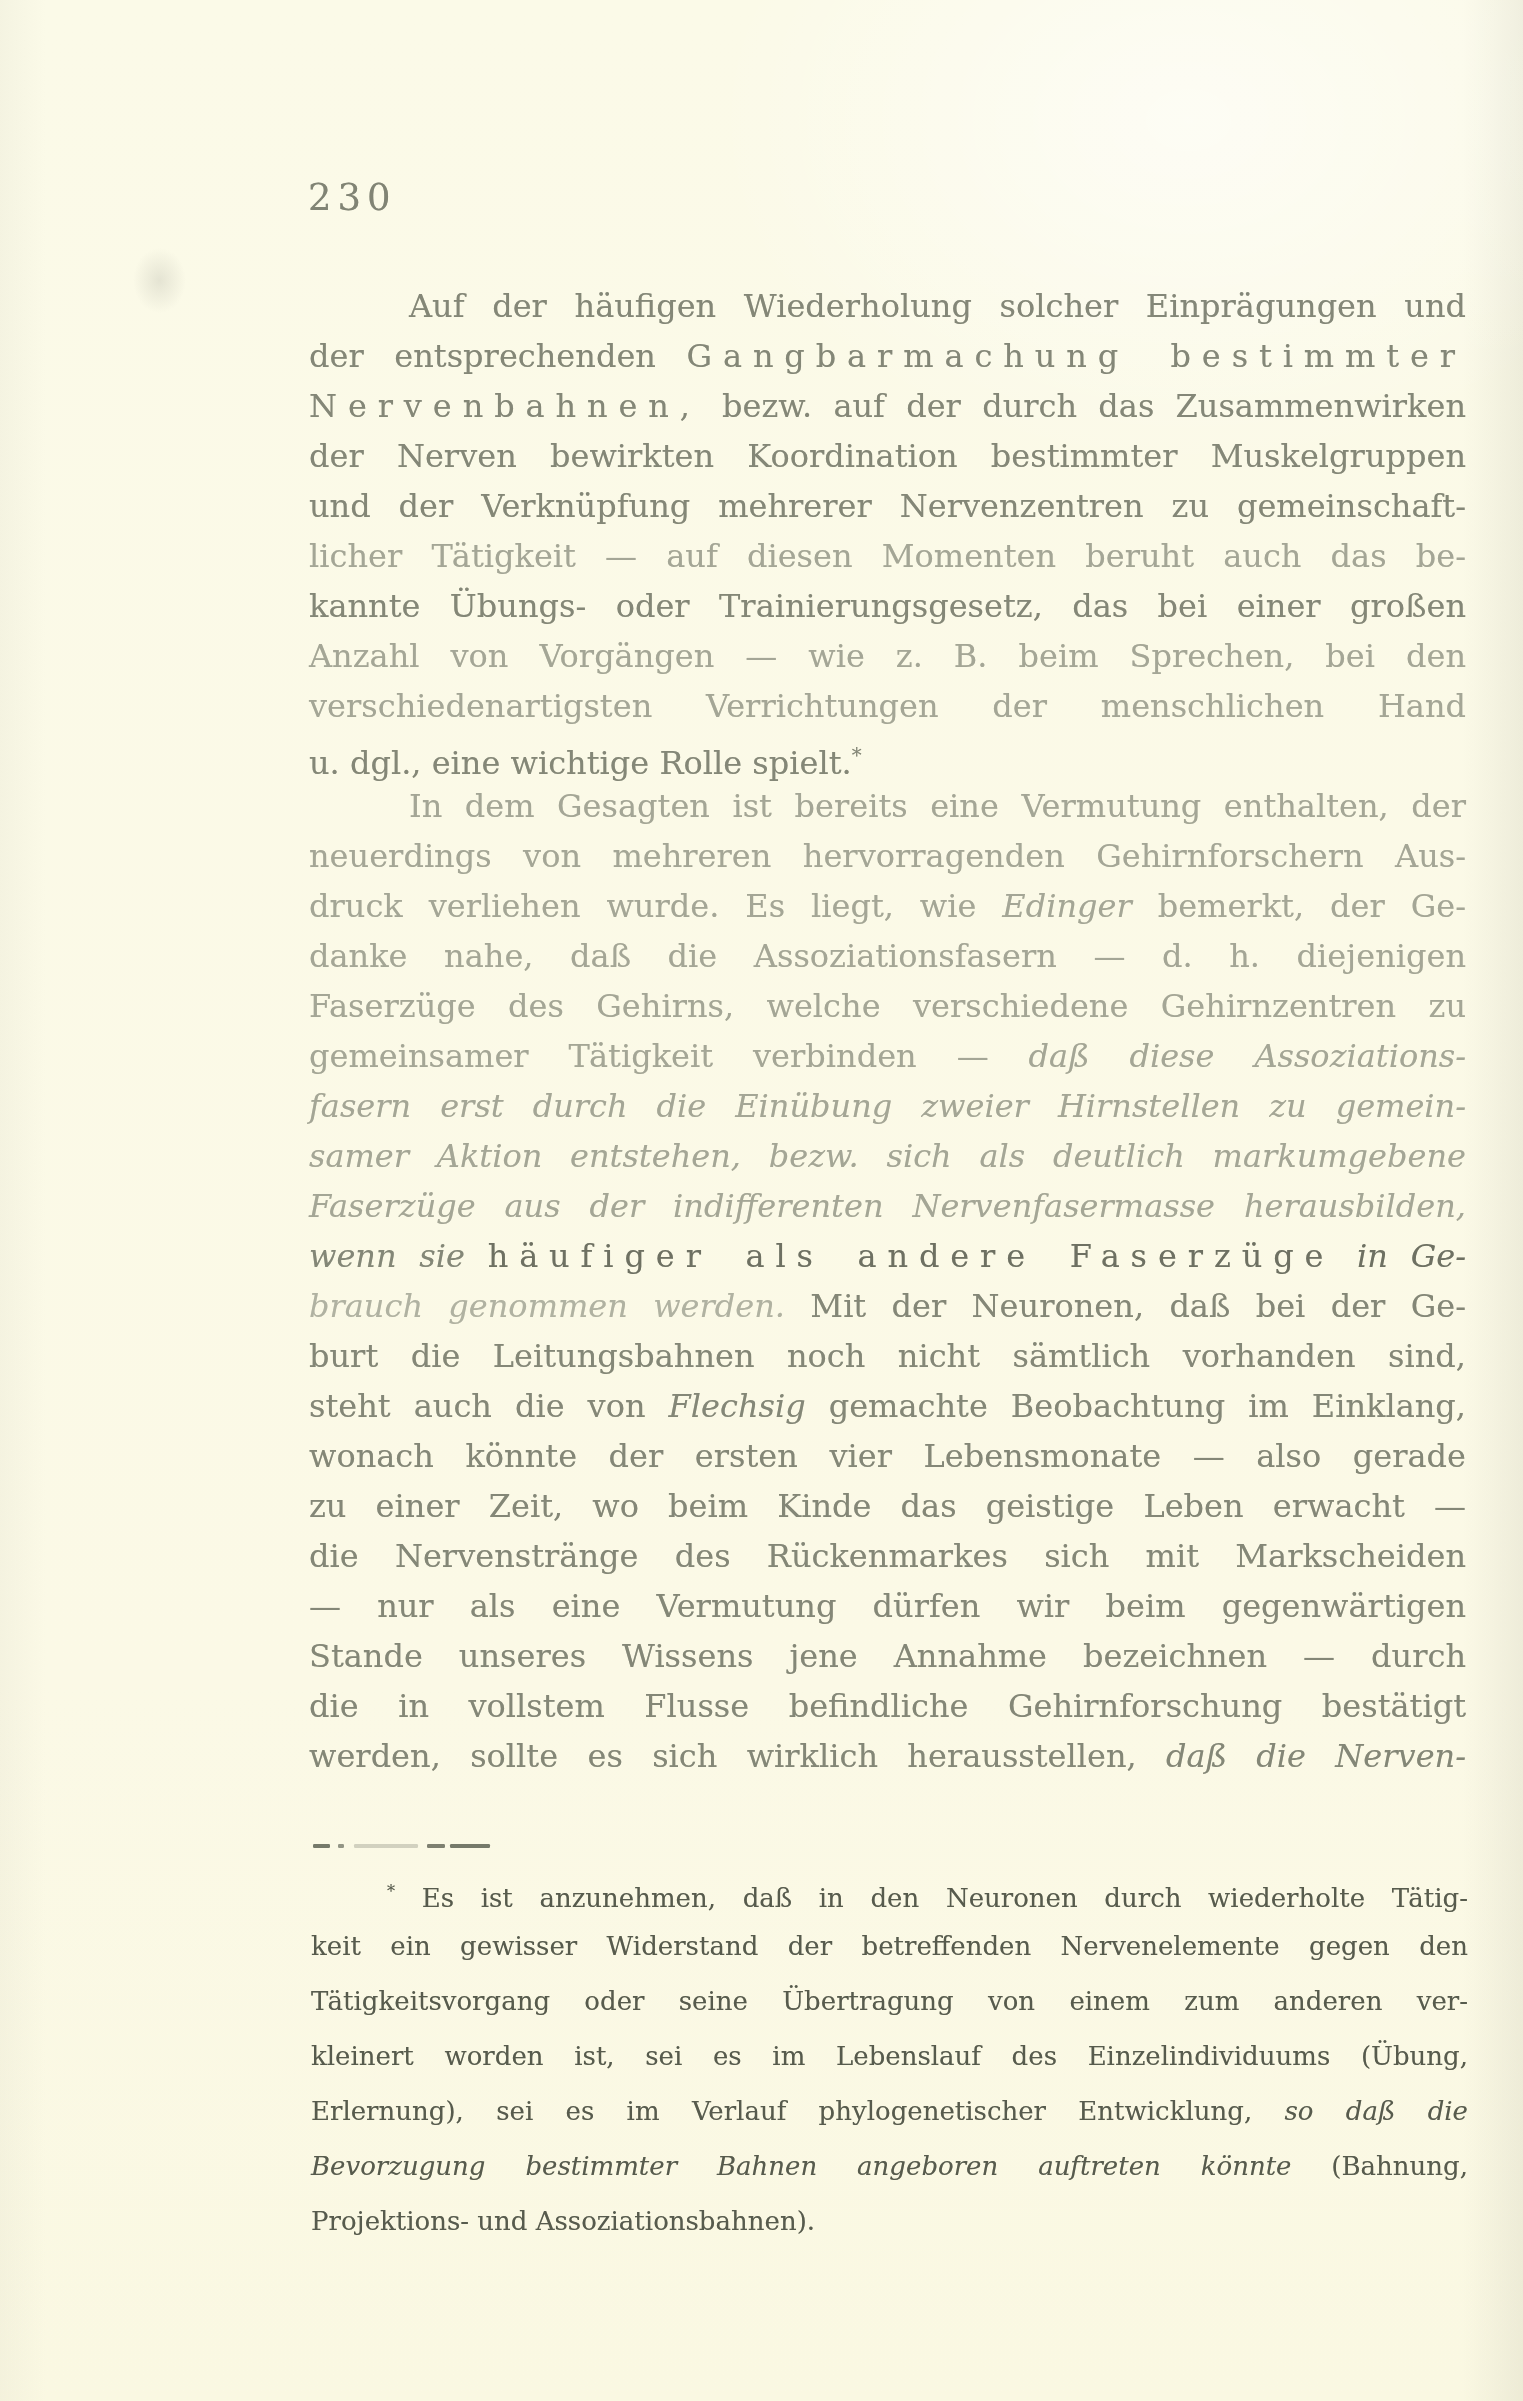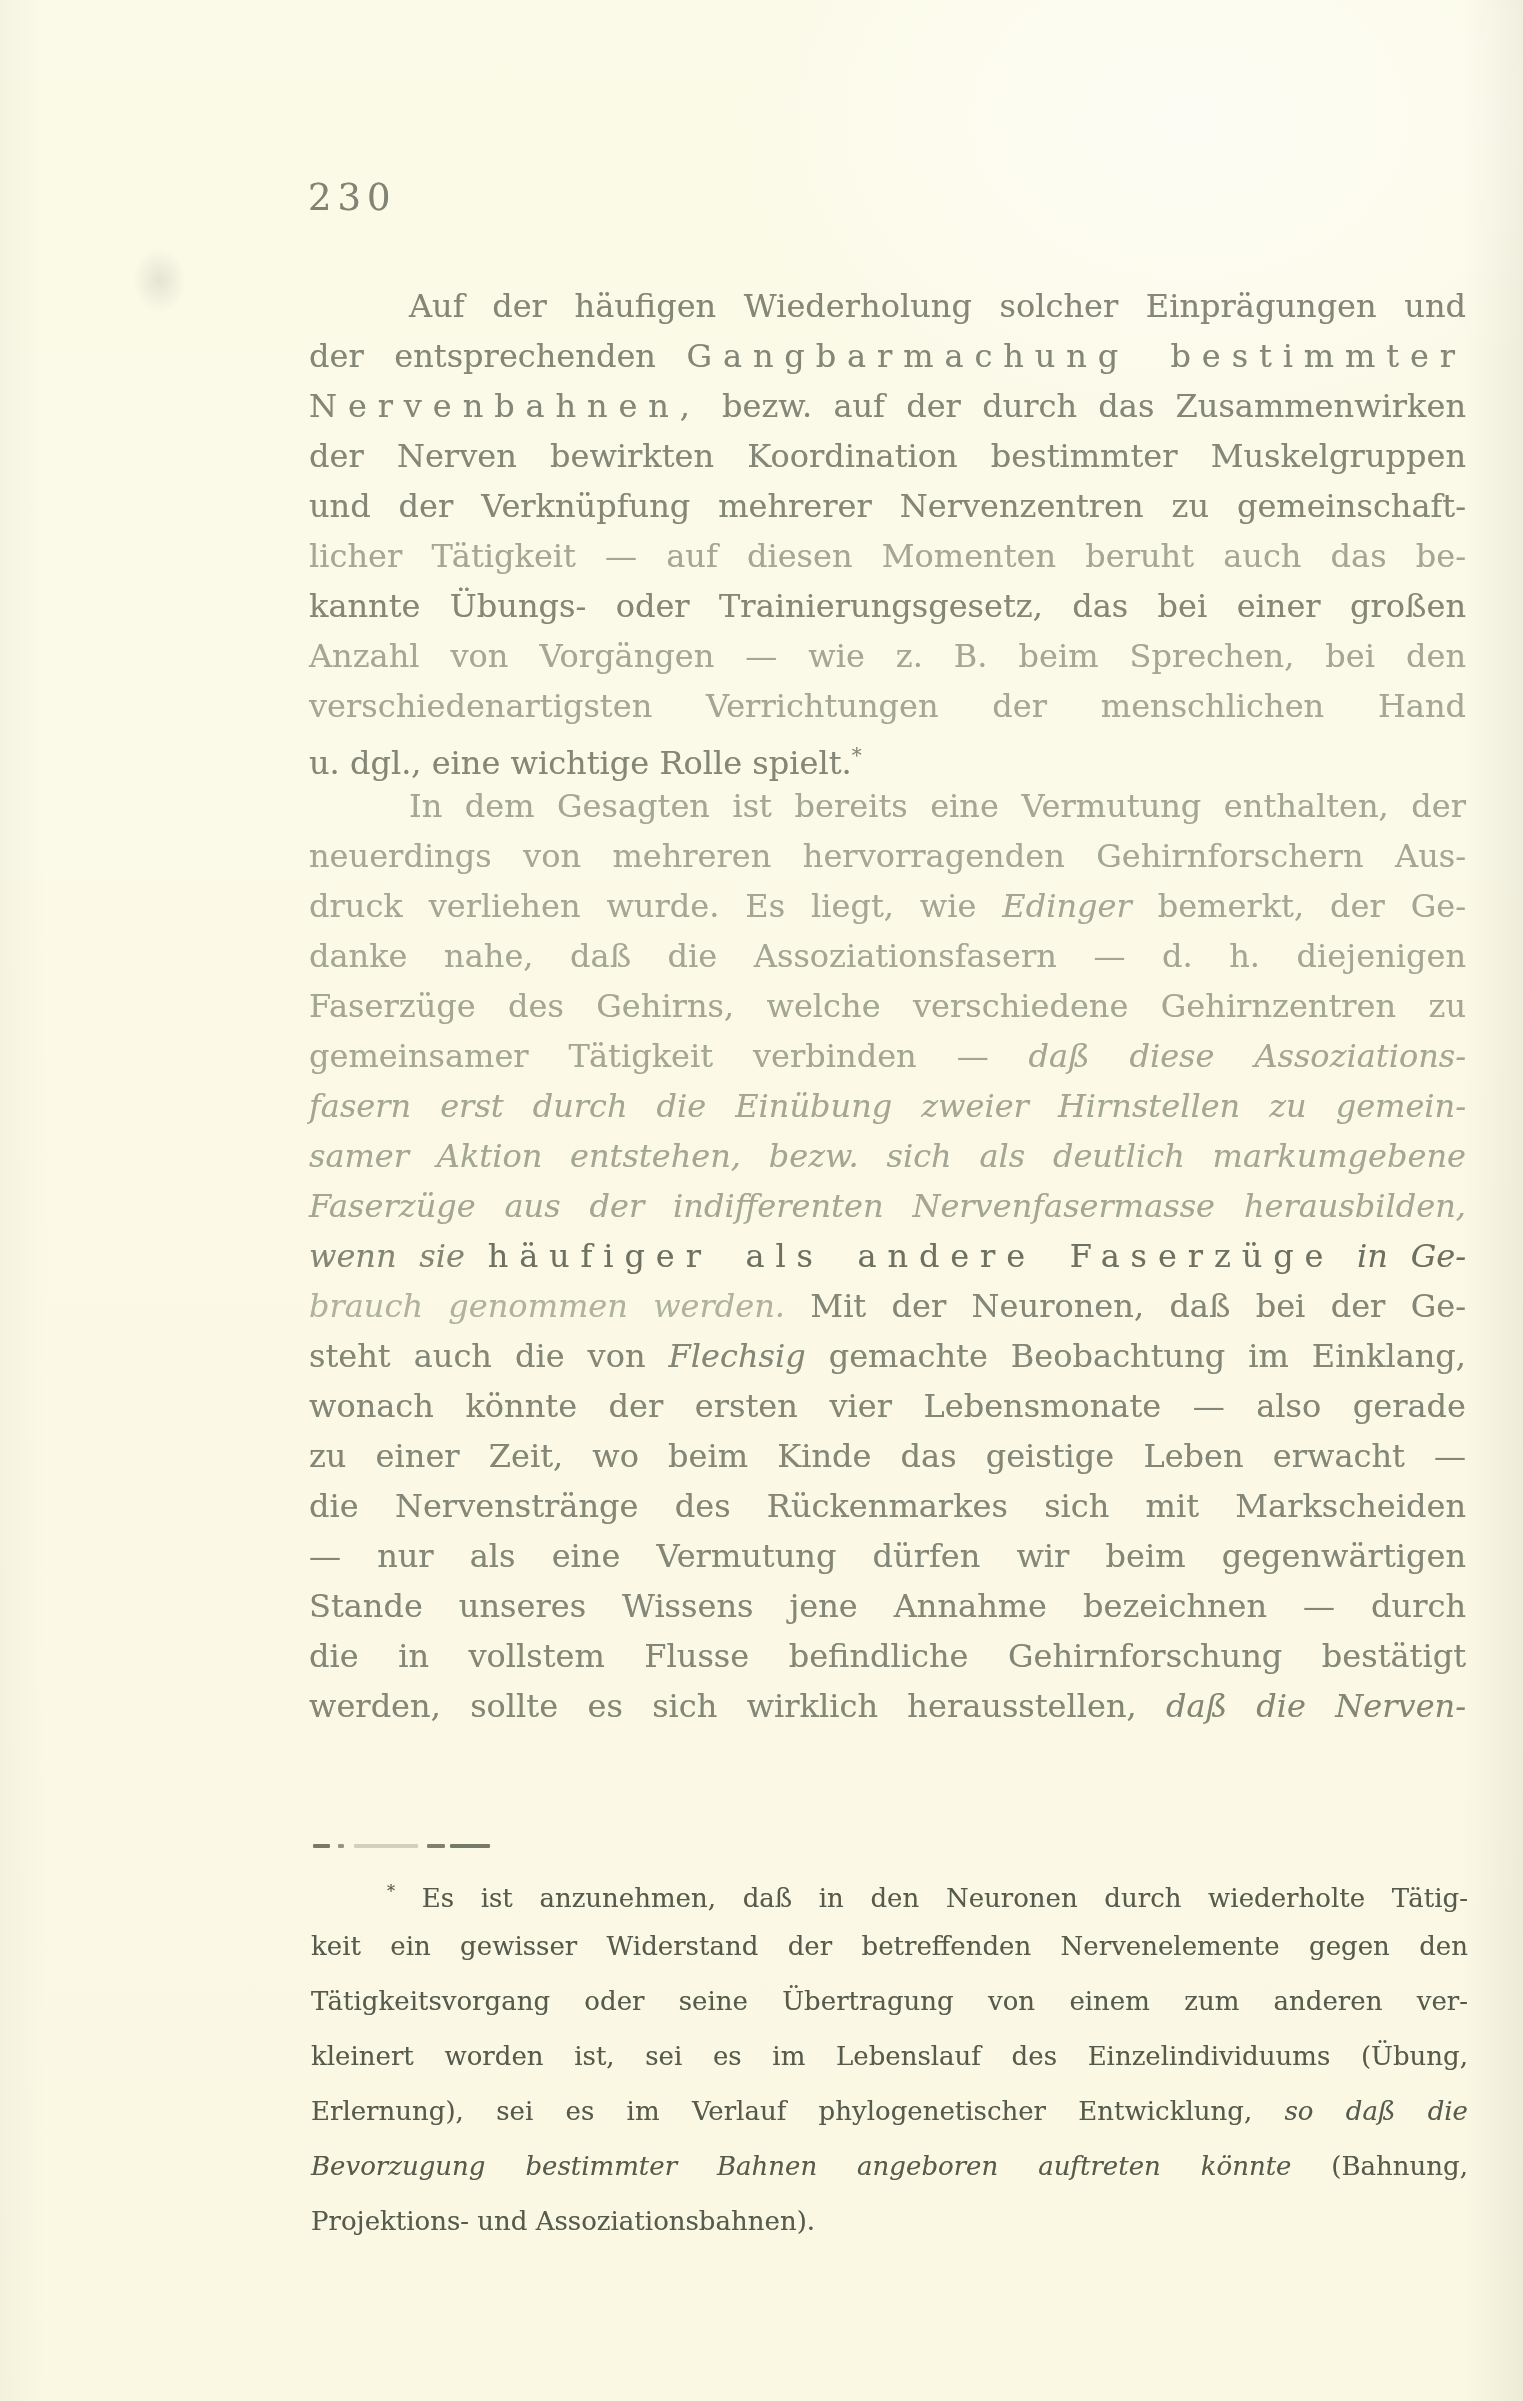--- a/index.html
+++ b/index.html
@@ -78,20 +78,21 @@
       <div class="line tone-l"><span>neuerdings von mehreren hervorragenden Gehirnforschern Aus-</span></div>
       <div class="line tone-l"><span>druck verliehen wurde. Es liegt, wie </span><span class="s-i">Edinger</span><span> bemerkt, der Ge-</span></div>
       <div class="line tone-l"><span>danke nahe, daß die Assoziationsfasern — d. h. diejenigen</span></div>
       <div class="line tone-l"><span>Faserzüge des Gehirns, welche verschiedene Gehirnzentren zu</span></div>
       <div class="line tone-l"><span>gemeinsamer Tätigkeit verbinden — </span><span class="s-i">daß diese Assoziations-</span></div>
       <div class="line tone-l"><span class="s-i">fasern erst durch die Einübung zweier Hirnstellen zu gemein-</span></div>
       <div class="line tone-l"><span class="s-i">samer Aktion entstehen, bezw. sich als deutlich markumgebene</span></div>
       <div class="line tone-l"><span class="s-i">Faserzüge aus der indifferenten Nervenfasermasse herausbilden,</span></div>
       <div class="line tone-m"><span class="s-i">wenn sie </span><span class="s-sp tone-d">häufiger als andere Faserzüge</span><span class="s-i tone-d"> in Ge-</span></div>
       <div class="line tone-m"><span class="s-i tone-l">brauch genommen werden.</span><span> Mit der Neuronen, daß bei der Ge-</span></div>
+      <div class="line tone-m"><span>burt die Leitungsbahnen noch nicht sämtlich vorhanden sind,</span></div>
       <div class="line tone-m"><span>steht auch die von </span><span class="s-i">Flechsig</span><span> gemachte Beobachtung im Einklang,</span></div>
       <div class="line tone-m"><span>wonach könnte der ersten vier Lebensmonate — also gerade</span></div>
       <div class="line tone-m"><span>zu einer Zeit, wo beim Kinde das geistige Leben erwacht —</span></div>
       <div class="line tone-m"><span>die Nervenstränge des Rückenmarkes sich mit Markscheiden</span></div>
       <div class="line tone-m"><span>— nur als eine Vermutung dürfen wir beim gegenwärtigen</span></div>
       <div class="line tone-m"><span>Stande unseres Wissens jene Annahme bezeichnen — durch</span></div>
       <div class="line tone-m"><span>die in vollstem Flusse befindliche Gehirnforschung bestätigt</span></div>
       <div class="line tone-m"><span>werden, sollte es sich wirklich herausstellen, </span><span class="s-i">daß die Nerven-</span></div>
     </div>
   <div class="separator" id="footnote-separator">

